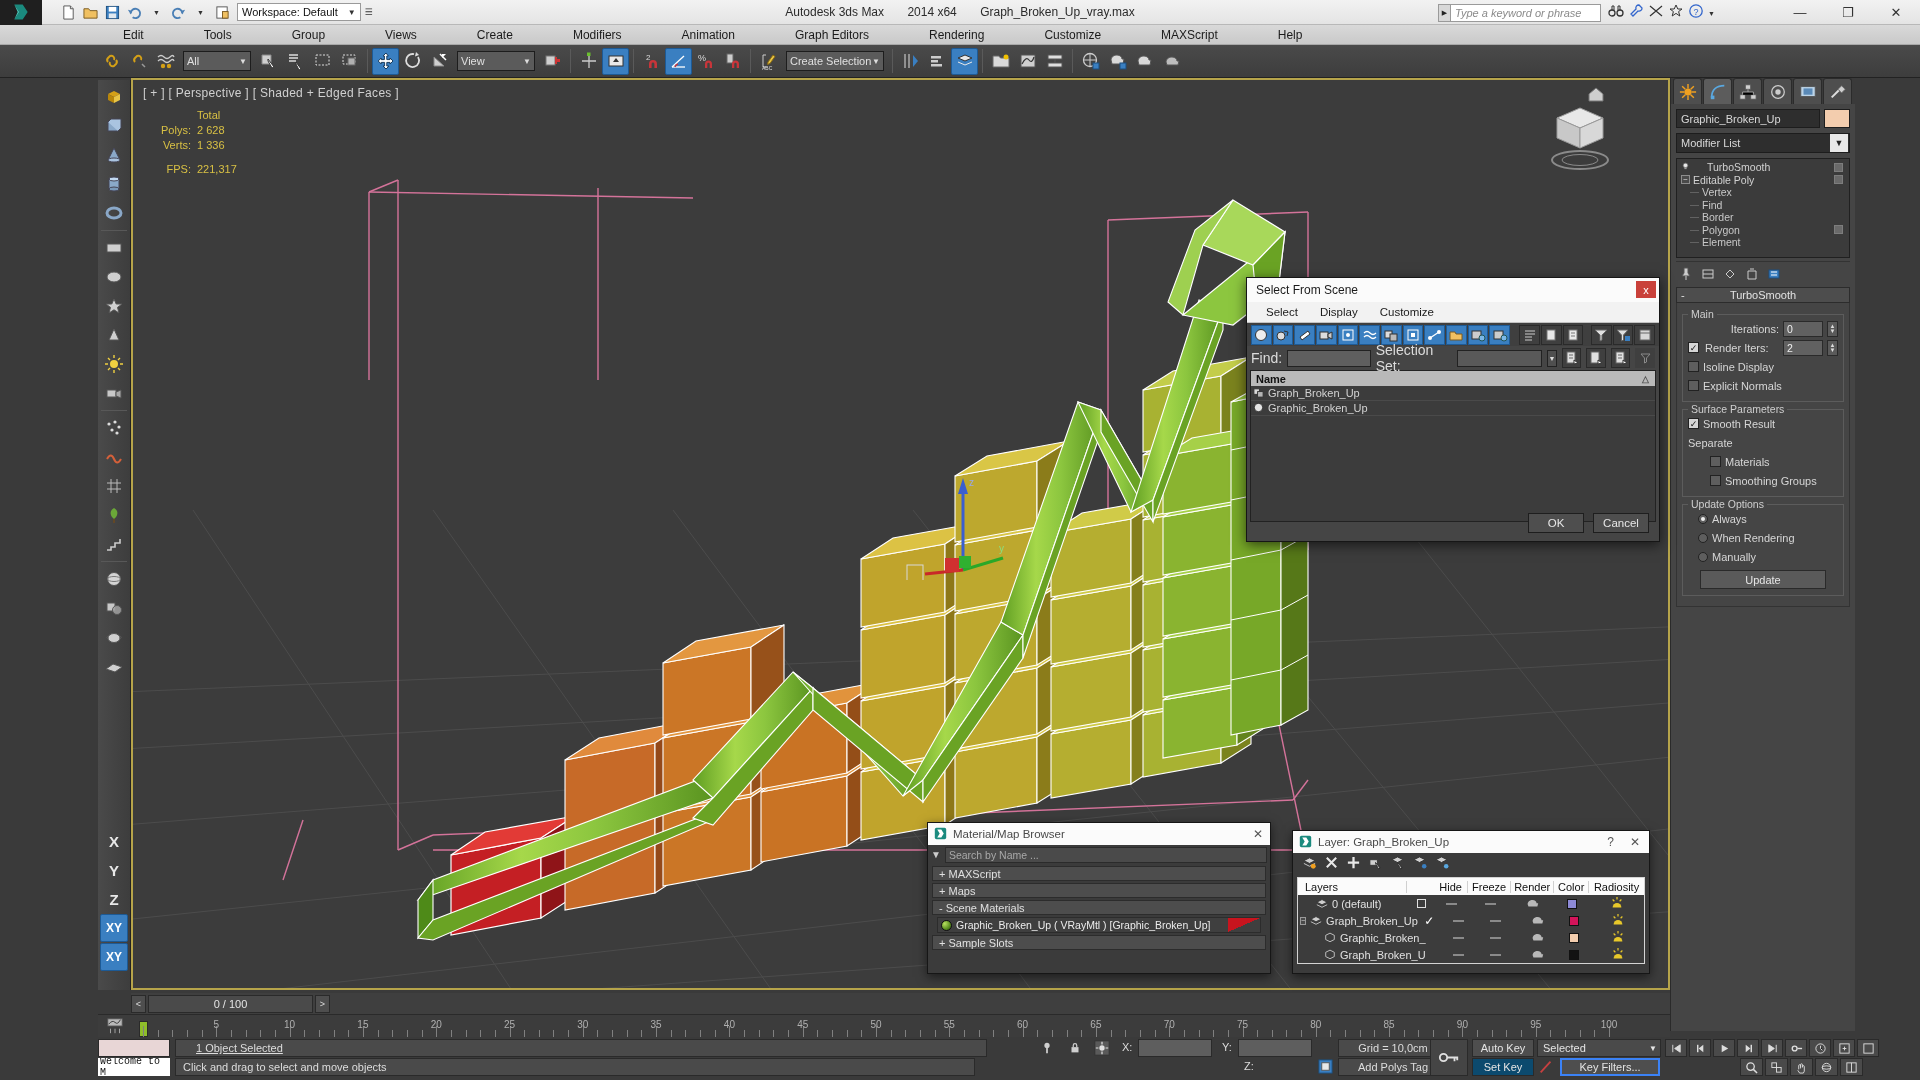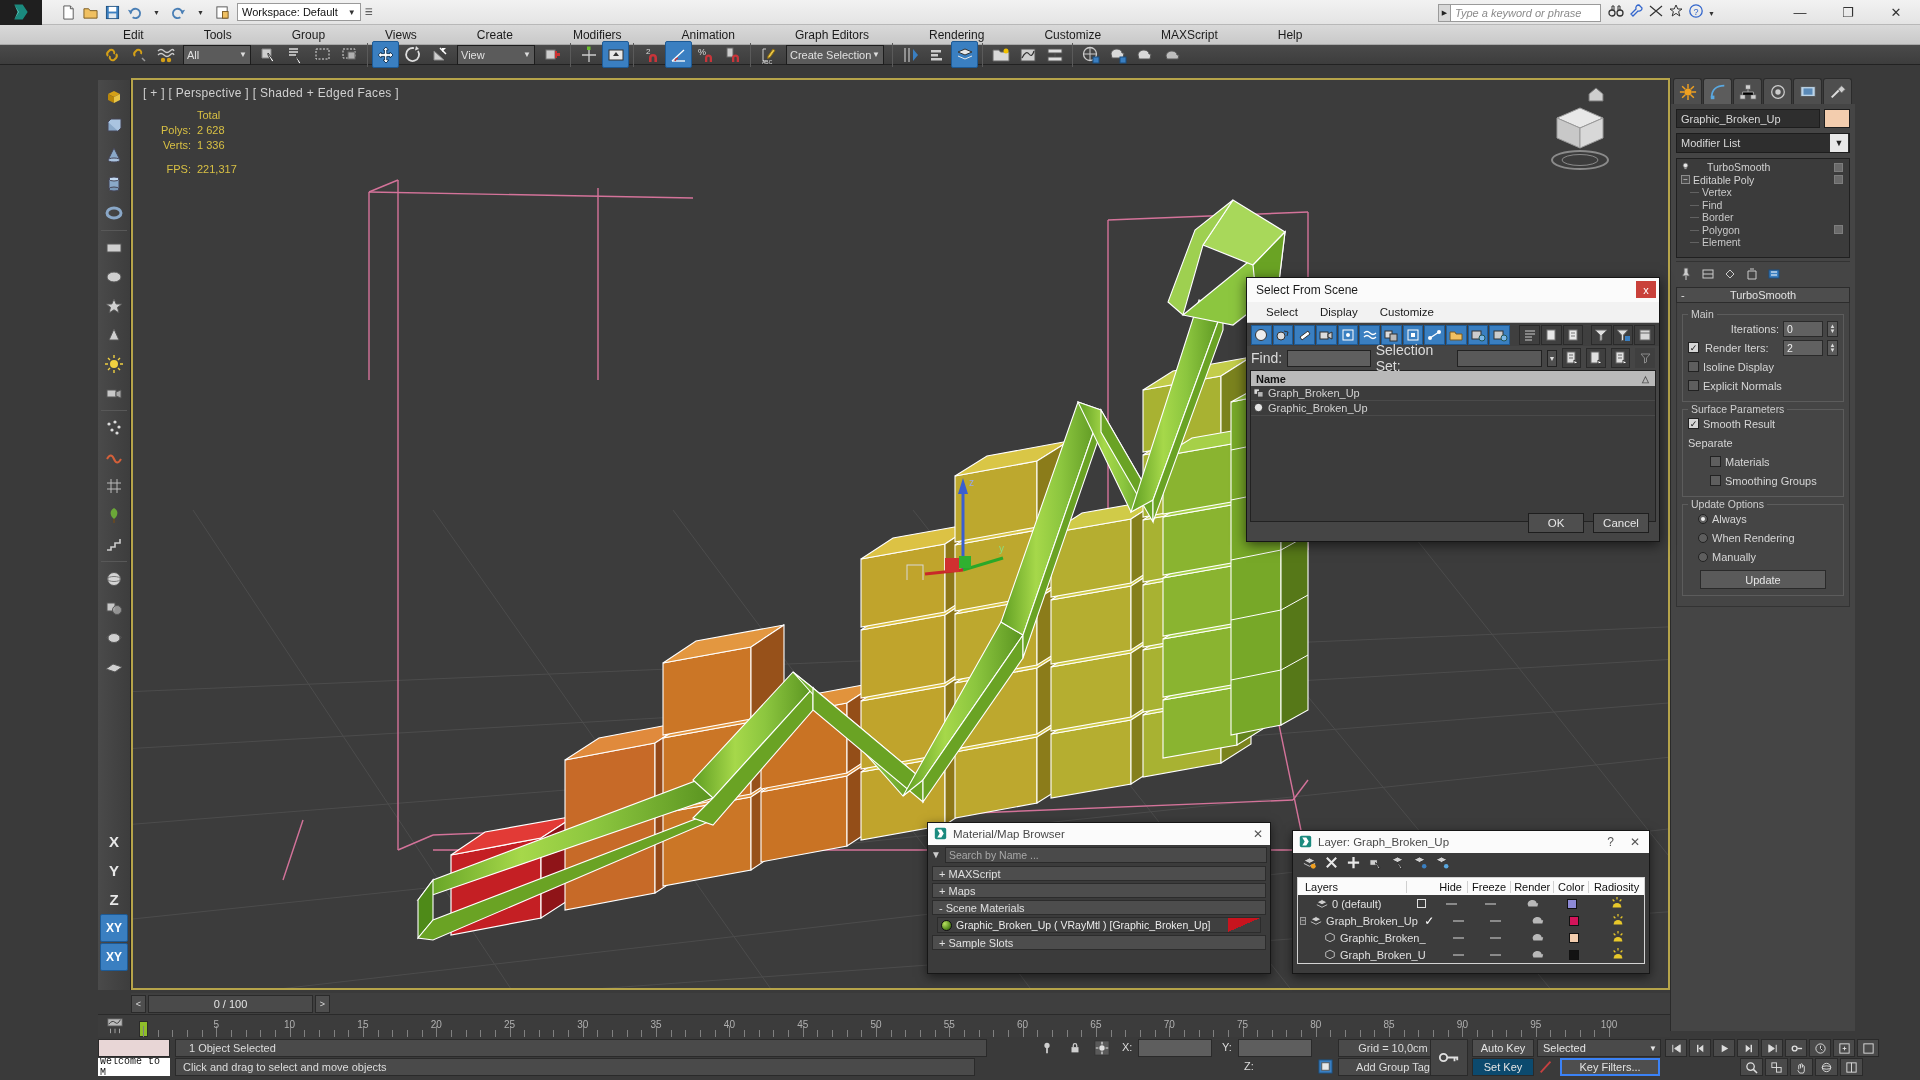--- a/index.html
+++ b/index.html
@@ -34,21 +34,21 @@
      font-size:13px;color:#333;}
 
   
   #menubar{ position:absolute; left:0; top:25px; width:1920px; height:20px;
     background:linear-gradient(#d9d9d9,#c9c9c9); border-bottom:1px solid #a8a8a8;
     display:flex; align-items:center; padding-left:110px;gap:34px; }
   #menubar .mi{ font-size:12px; color:#1b1b1b; padding:0 13px; height:20px;
     display:flex;align-items:center; }
 
   
-  #maintoolbar{ position:absolute; left:0; top:45px; width:1920px; height:20px;
+  #maintoolbar{ position:absolute; left:0; top:45px; width:1920px; height:33px;
     background:linear-gradient(#4a4a4a,#3d3d3d); border-bottom:1px solid #222;
     display:flex; align-items:center; padding-left:98px; }
   .tbtn{ width:27px;height:27px; display:flex;align-items:center;justify-content:center;
     border:1px solid transparent; border-radius:2px;}
   .tbtn.on{ background:#3a7fc1; border-color:#1d5a95;}
   .tbtn svg{width:20px;height:20px;}
   .tsep{ width:1px;height:24px;background:#2a2a2a;border-right:1px solid #5a5a5a;margin:0 4px;}
   .tcombo{ height:20px;border:1px solid #1d1d1d;background:#5b5b5b;font-size:11px;color:#e0e0e0;
     display:flex;align-items:center;padding:0 3px;justify-content:space-between;}
   .tcombo .cv{ overflow:hidden;white-space:nowrap;}
@@ -215,21 +215,21 @@
   .tick{position:absolute;bottom:0;width:1px;background:#808080;}
   .tlab{position:absolute;bottom:7px;font-size:10px;color:#b0b0b0;transform:translateX(-50%);}
   #playhead{position:absolute;left:0;bottom:0;width:9px;height:16px;background:#8fbe2a;border:1px solid #2a2a2a;}
 
   
   #statusarea{ position:absolute; left:0; top:1037px; width:1920px; height:43px; background:#3a3a3a;}
   #mxprompt{ position:absolute;left:98px;top:2px;width:72px;height:18px;background:#e8d6d6;border:1px solid #2a2a2a;}
   #mxlistener{ position:absolute;left:98px;top:21px;width:72px;height:18px;background:#fff;
      font-family:"Liberation Mono",monospace;font-size:10px;color:#111;display:flex;align-items:center;padding-left:2px;overflow:hidden;}
   #selstatus{ position:absolute;left:175px;top:2px;width:812px;height:18px;background:#4a4a4a;
-     border:1px solid #2a2a2a;font-size:11px;color:#ddd;display:flex;align-items:center;padding-left:13px;}
+     border:1px solid #2a2a2a;font-size:11px;color:#ddd;display:flex;align-items:center;padding-left:20px;text-decoration:underline;}
   #prompt{ position:absolute;left:175px;top:21px;width:800px;height:18px;background:#4a4a4a;
      border:1px solid #2a2a2a;font-size:11px;color:#ddd;display:flex;align-items:center;padding-left:7px;}
   .coordb{ position:absolute;height:18px;background:#5e5e5e;border:1px solid #2a2a2a;}
   .coordl{ position:absolute;font-size:11px;color:#ddd;top:4px;}
   #gridbox{position:absolute;left:1338px;top:2px;width:110px;height:18px;background:#4a4a4a;
      border:1px solid #2a2a2a;font-size:11px;color:#ddd;display:flex;align-items:center;justify-content:center;}
   #addtag{position:absolute;left:1338px;top:21px;width:110px;height:18px;background:#4a4a4a;
      border:1px solid #2a2a2a;font-size:11px;color:#ddd;display:flex;align-items:center;justify-content:center;}
   #autokey{position:absolute;left:1472px;top:2px;width:62px;height:18px;background:#4e4e4e;
      border:1px solid #2a2a2a;font-size:11px;color:#e4e4e4;display:flex;align-items:center;justify-content:center;}
@@ -307,20 +307,25 @@
       </div>
   </div>
   <div class="wsbox">
     <span>Workspace: Default</span>
     <span class="wsarrow">▼</span>
   </div>
   <div class="ic" style="width:16px;display:flex;align-items:center;justify-content:center">
       <span style="font-size:9px;color:#333">☰</span>
     </div>
 
+  <div class="apptitle">
+    <span>Autodesk 3ds Max</span>
+    <span>2014 x64</span>
+    <span>Graph_Broken_Up_vray.max</span>
+  </div>
 
   <div id="searchwrap">
     <div class="srcharrow">▶</div>
     <div id="searchbox">Type a keyword or phrase</div>
     <div class="tbicons">
       <span><svg viewBox="0 0 16 16">
             <circle cx="4" cy="10" r="3" fill="none" stroke="#333" stroke-width="1.3"></circle>
             <circle cx="12" cy="10" r="3" fill="none" stroke="#333" stroke-width="1.3"></circle>
             <path d="M4 7V3h2v4M12 7V3h-2v4" stroke="#333" fill="none"></path>
           </svg></span>
@@ -1687,21 +1692,21 @@
   <span class="coordl" style="left:1258px;top:23px;left:1244px">Z:</span>
 
   <span class="coordl" style="left:1248px"></span>
 
   <div id="gridbox">Grid = 10,0cm</div>
   <span style="position:absolute;left:1318px;top:22px">
     <svg viewBox="0 0 16 16" style="width:15px;height:15px">
         <rect x="1" y="1" width="14" height="14" fill="#3a7fc1" stroke="#1c4f80"></rect>
         <rect x="4" y="4" width="8" height="8" fill="#e8e8e8" stroke="#555"></rect>
       </svg></span>
-  <div id="addtag">Add Group Tag</div>
+  <div id="addtag">Add Polys Tag</div>
 
   <div id="keybox">
     <svg viewBox="0 0 24 16" style="width:22px;height:15px">
         <circle cx="6" cy="8" r="4" fill="none" stroke="#e0e0e0" stroke-width="2"></circle>
         <path d="M10 8h12M18 8v4M21 8v3" stroke="#e0e0e0" stroke-width="2"></path>
       </svg>
   </div>
   <div id="autokey">Auto Key</div>
   <div id="setkey">Set Key</div>
   <div id="selfilter">

